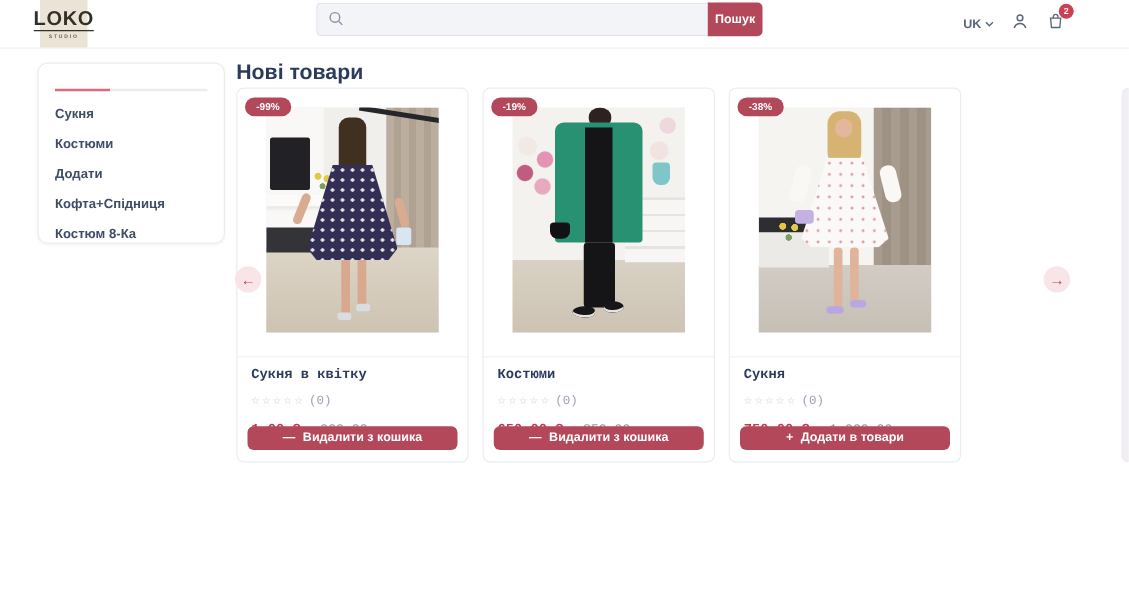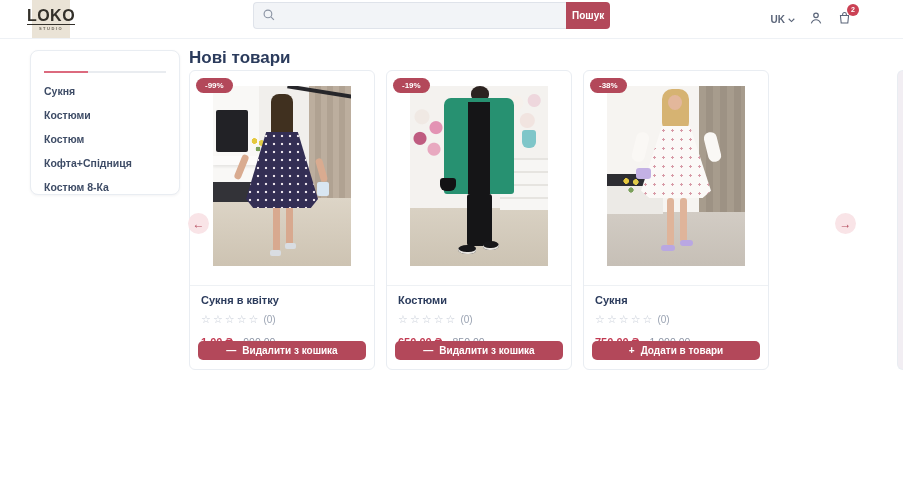--- a/index.html
+++ b/index.html
@@ -39,21 +39,21 @@
   .sb-item { margin-top:12px; font-size:10.5px; font-weight:600; color:#3e4c66; cursor:pointer; }
 
   
   .main-title { position:absolute; left:189px; top:48px; font-size:17px; font-weight:800; color:#2b3b5c; }
   .cards { position:absolute; left:189px; top:70px; display:flex; gap:11px; }
   .card { position:relative; width:186px; height:300px; background:#fff;
     border:1px solid #e9edf2; border-radius:6px; }
   .badge { position:absolute; left:6px; top:7px; background:var(--accent); color:#fff;
     font-size:8px; font-weight:700; padding:3px 9px; border-radius:9px; z-index:2; }
   .divider { position:absolute; left:0; right:0; top:214px; height:1px; background:#eef1f4; }
-  .info { position:absolute; left:11px; right:11px; top:223px; }
+  .info { position:absolute; left:11px; right:11px; top:223px;font-family:Liberation Mono, monospace; }
   .p-name { font-size:11px; font-weight:700; color:#2b3b5c; cursor:pointer; }
   .stars { margin-top:7px; color:#c8ced8; font-size:11px; letter-spacing:2px; }
   .rcount { color:#9aa3b2; font-size:10px; letter-spacing:0; margin-left:3px; }
   .prices { margin-top:6px; }
   .price { color:#c23a52; font-weight:700; font-size:11px; }
   .old { color:#8d96a6; font-size:10.5px; text-decoration:line-through; margin-left:6px; }
   .cart-btn { position:absolute; left:8px; right:8px; bottom:9px; height:19px; background:var(--accent);
     border:none; border-radius:5px; color:#fff; font-family:"Liberation Sans",sans-serif;
     font-size:10px; font-weight:700; display:flex; align-items:center; justify-content:center;
     gap:6px; cursor:pointer; }
@@ -186,21 +186,21 @@
         </span>
         <span class="cart-badge">2</span>
       </div>
     </div>
   </div>
 
   <div class="sidebar">
     <div class="sb-underline"></div>
     <div class="sb-item">Сукня</div>
     <div class="sb-item">Костюми</div>
-    <div class="sb-item">Костюм</div>
+    <div class="sb-item">Додати</div>
     <div class="sb-item">Кофта+Спідниця</div>
     <div class="sb-item">Костюм 8-Ка</div>
   </div>
 
   <div class="main-title">Нові товари</div>
 
   <div class="cards">
 
     <div class="card">
       <span class="badge">-99%</span>

